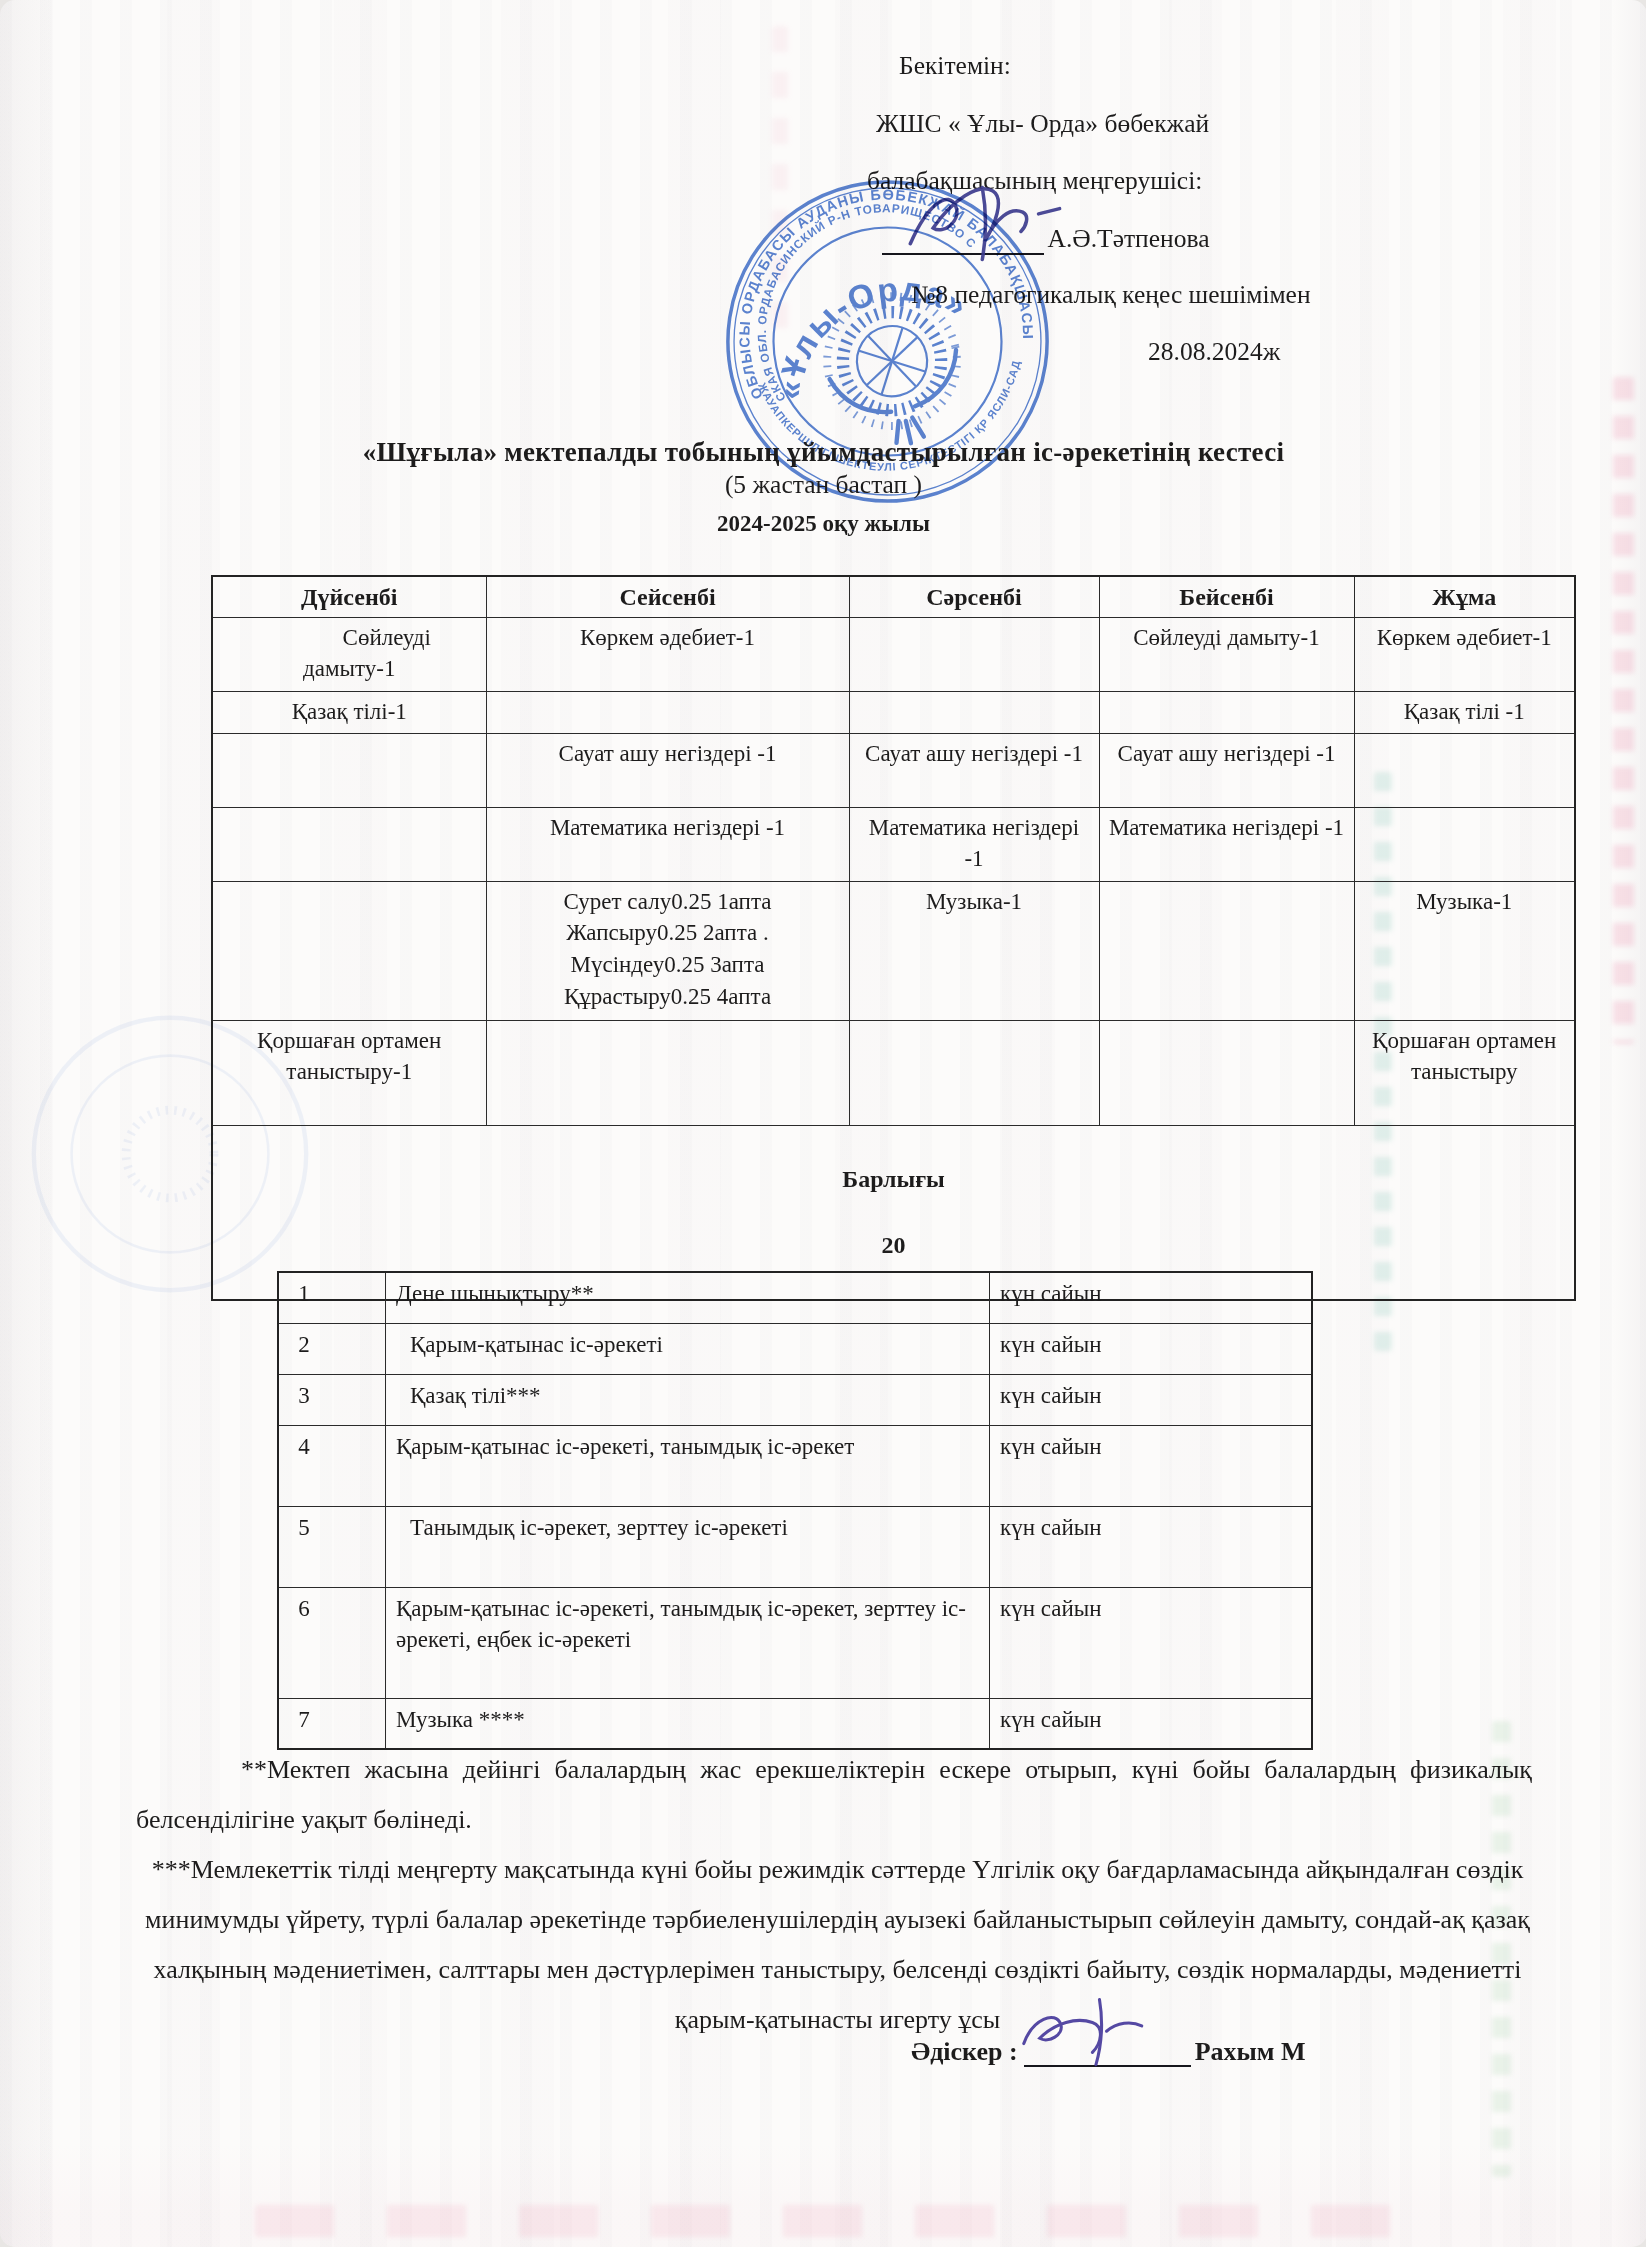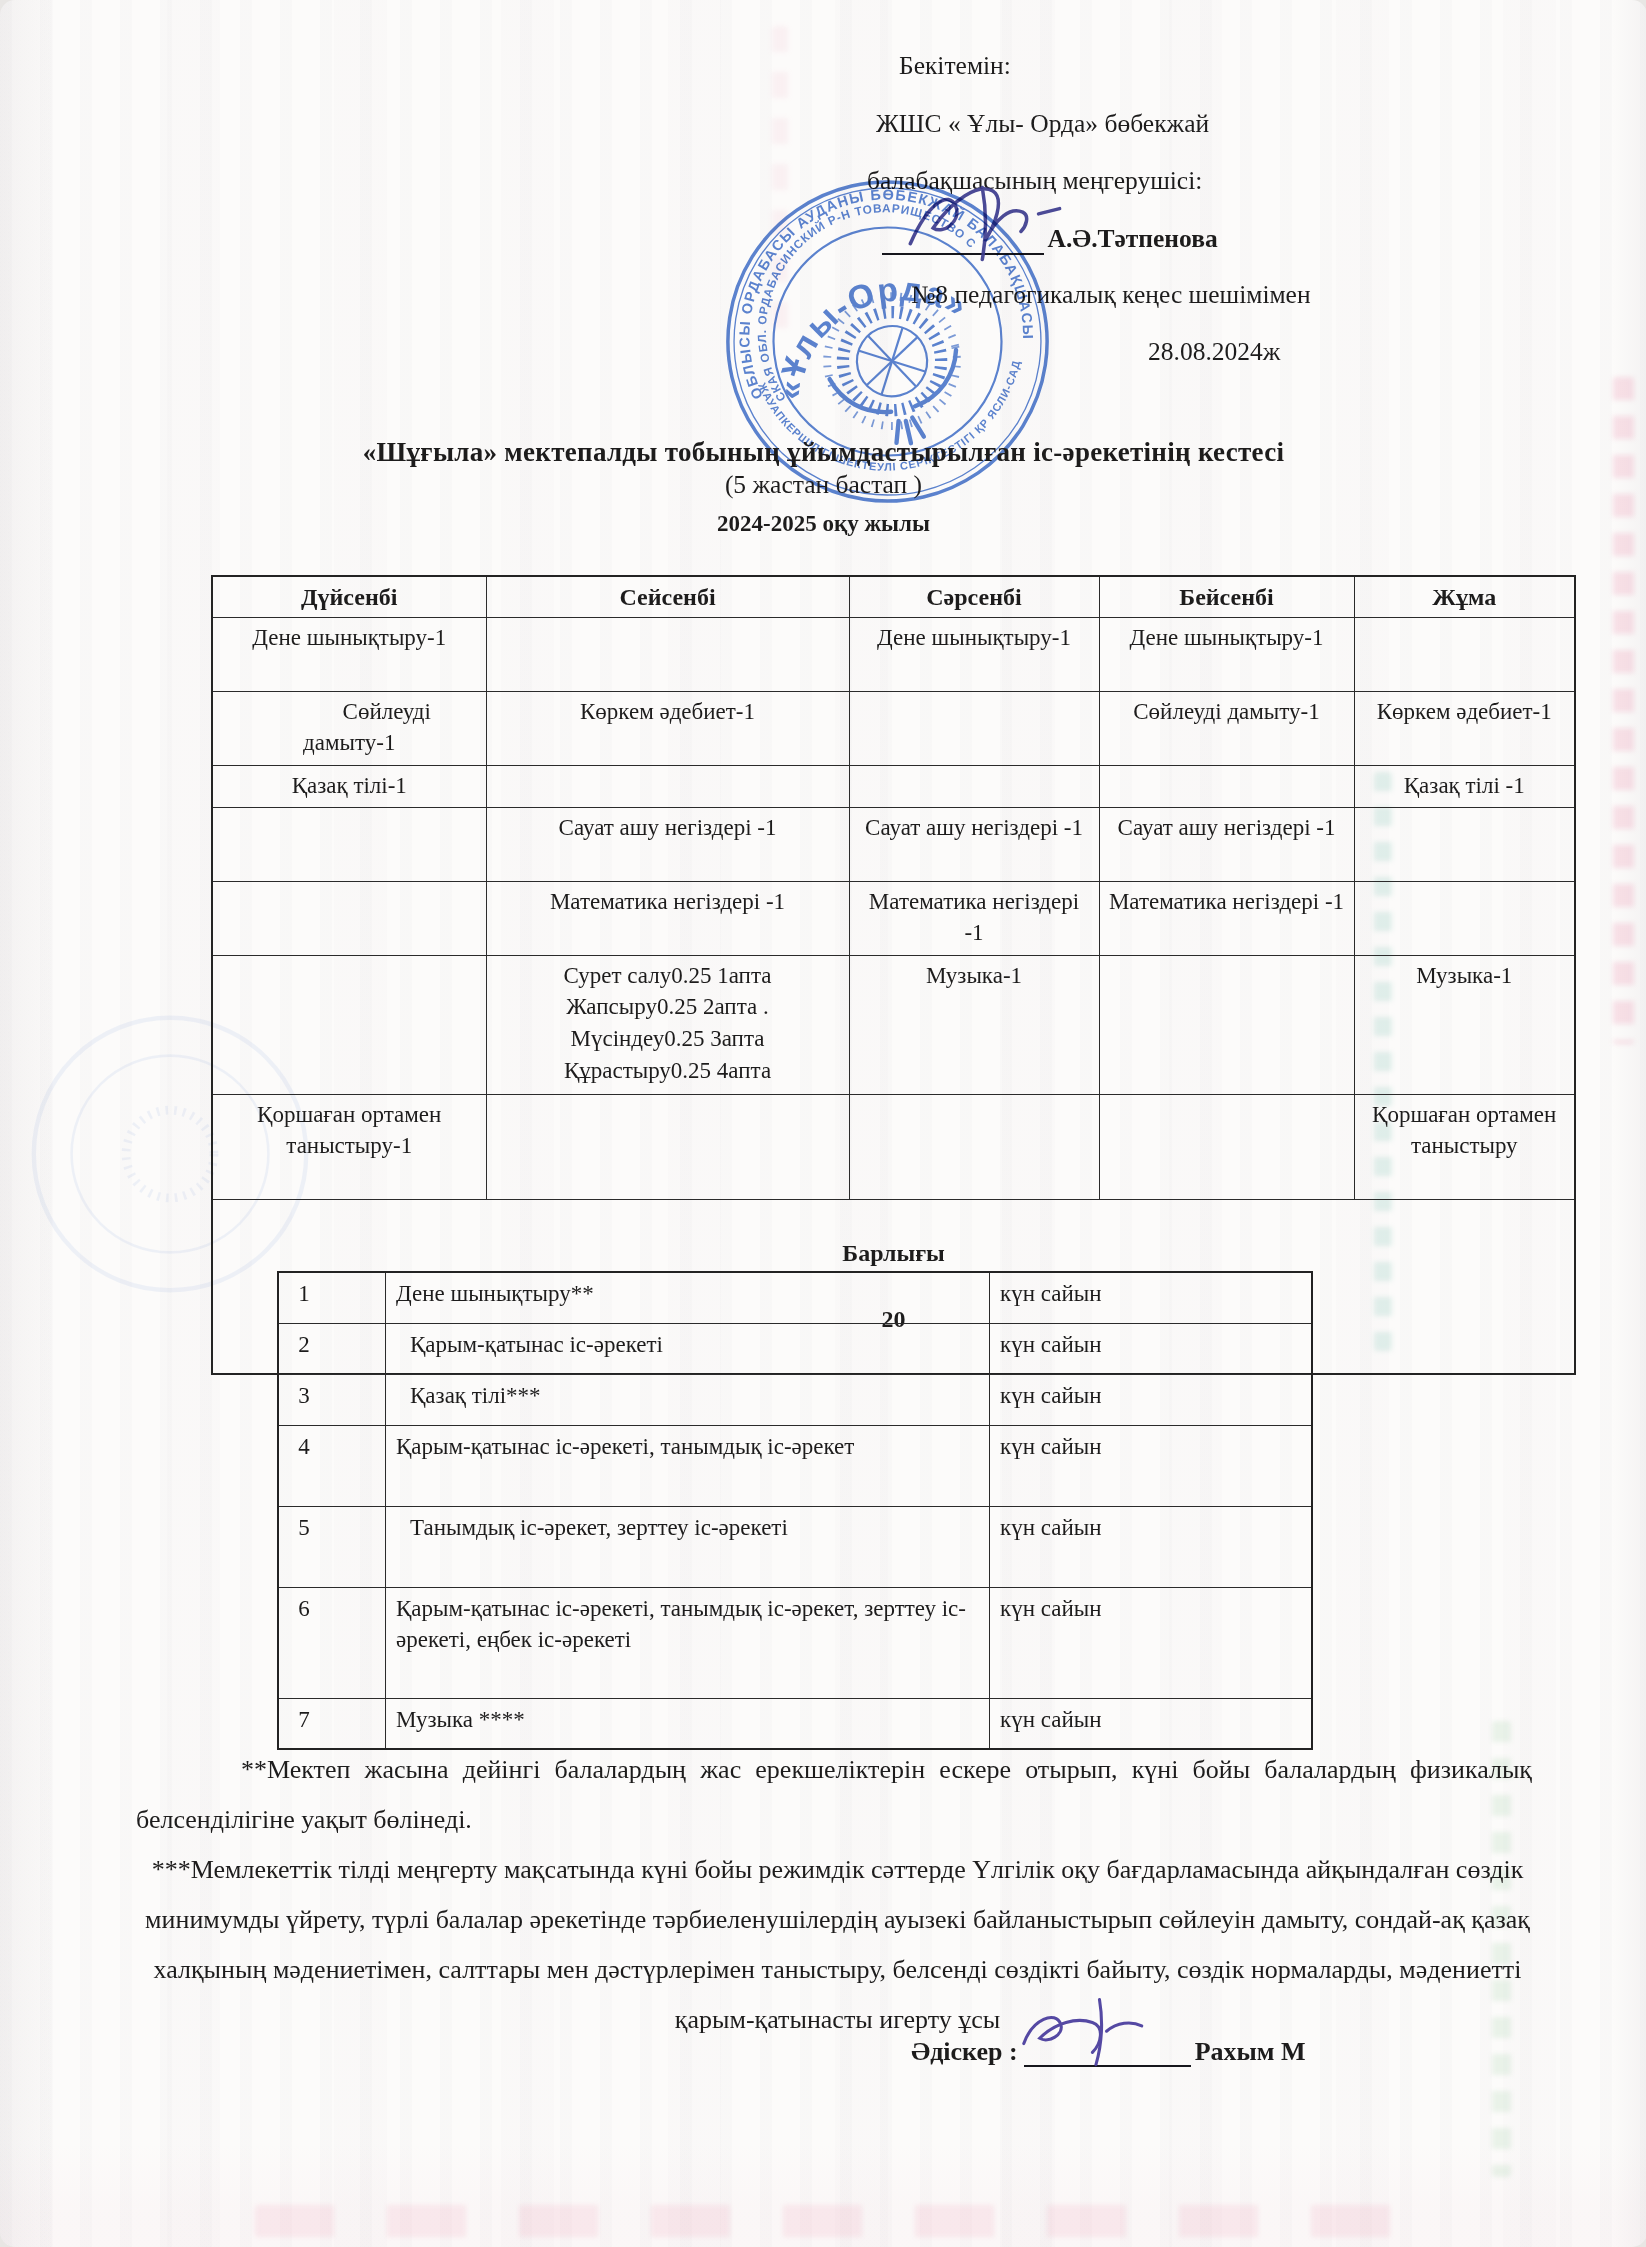--- a/index.html
+++ b/index.html
@@ -30,21 +30,21 @@
     background:repeating-linear-gradient(90deg, rgba(240,140,170,.14) 0 79px, rgba(0,0,0,0) 79px 132px);}
   .bleed-top-pink{left:772px; top:26px; width:16px; height:316px;
     background:repeating-linear-gradient(180deg, rgba(235,150,180,.10) 0 26px, rgba(0,0,0,0) 26px 46px);}
 
   
   .approval{position:absolute; left:816px; top:49px; width:650px; font-size:25.5px; line-height:33px;}
   .approval .ln{margin-bottom:24.6px; white-space:nowrap;}
   .ap1{margin-left:83px;}
   .ap2{margin-left:60px;}
   .ap3{margin-left:51px;}
-  .ap-sig{margin-left:66px; position:relative; margin-bottom:23px;font-weight:bold;}
+  .ap-sig{margin-left:66px; position:relative; margin-bottom:23px;}
   .sig-line{display:inline-block; width:162px; height:30px;
     border-bottom:2.6px solid #16161c; vertical-align:bottom; margin-right:3.5px;}
   .ap5{margin-left:95px;}
   .ap6{margin-left:332px;}
   .sig-top-svg{position:absolute; left:16px; top:-54px; pointer-events:none;}
 
   
   .stamp{position:absolute; left:713px; top:167px; width:349px; height:349px;
     opacity:.88; mix-blend-mode:multiply; transform:rotate(-13deg); pointer-events:none;}
   .stamp text{font-family:"Liberation Sans","DejaVu Sans",sans-serif; font-weight:bold;}
@@ -181,27 +181,20 @@
     </colgroup>
     <tbody>
         <tr style="height:40px">
       <th>Дүйсенбі</th>
       <th>Сейсенбі</th>
       <th>Сәрсенбі</th>
       <th>Бейсенбі</th>
       <th>Жұма</th>
     </tr>
     <tr style="height:74px">
-      <td>Дене шынықтыру-1</td>
-      <td></td>
-      <td>Дене шынықтыру-1</td>
-      <td>Дене шынықтыру-1</td>
-      <td></td>
-    </tr>
-    <tr style="height:74px">
       <td class="ind">Сөйлеуді дамыту-1</td>
       <td>Көркем әдебиет-1</td>
       <td></td>
       <td>Сөйлеуді дамыту-1</td>
       <td>Көркем әдебиет-1</td>
     </tr>
     <tr style="height:42px">
       <td>Қазақ тілі-1</td>
       <td></td>
       <td></td>

